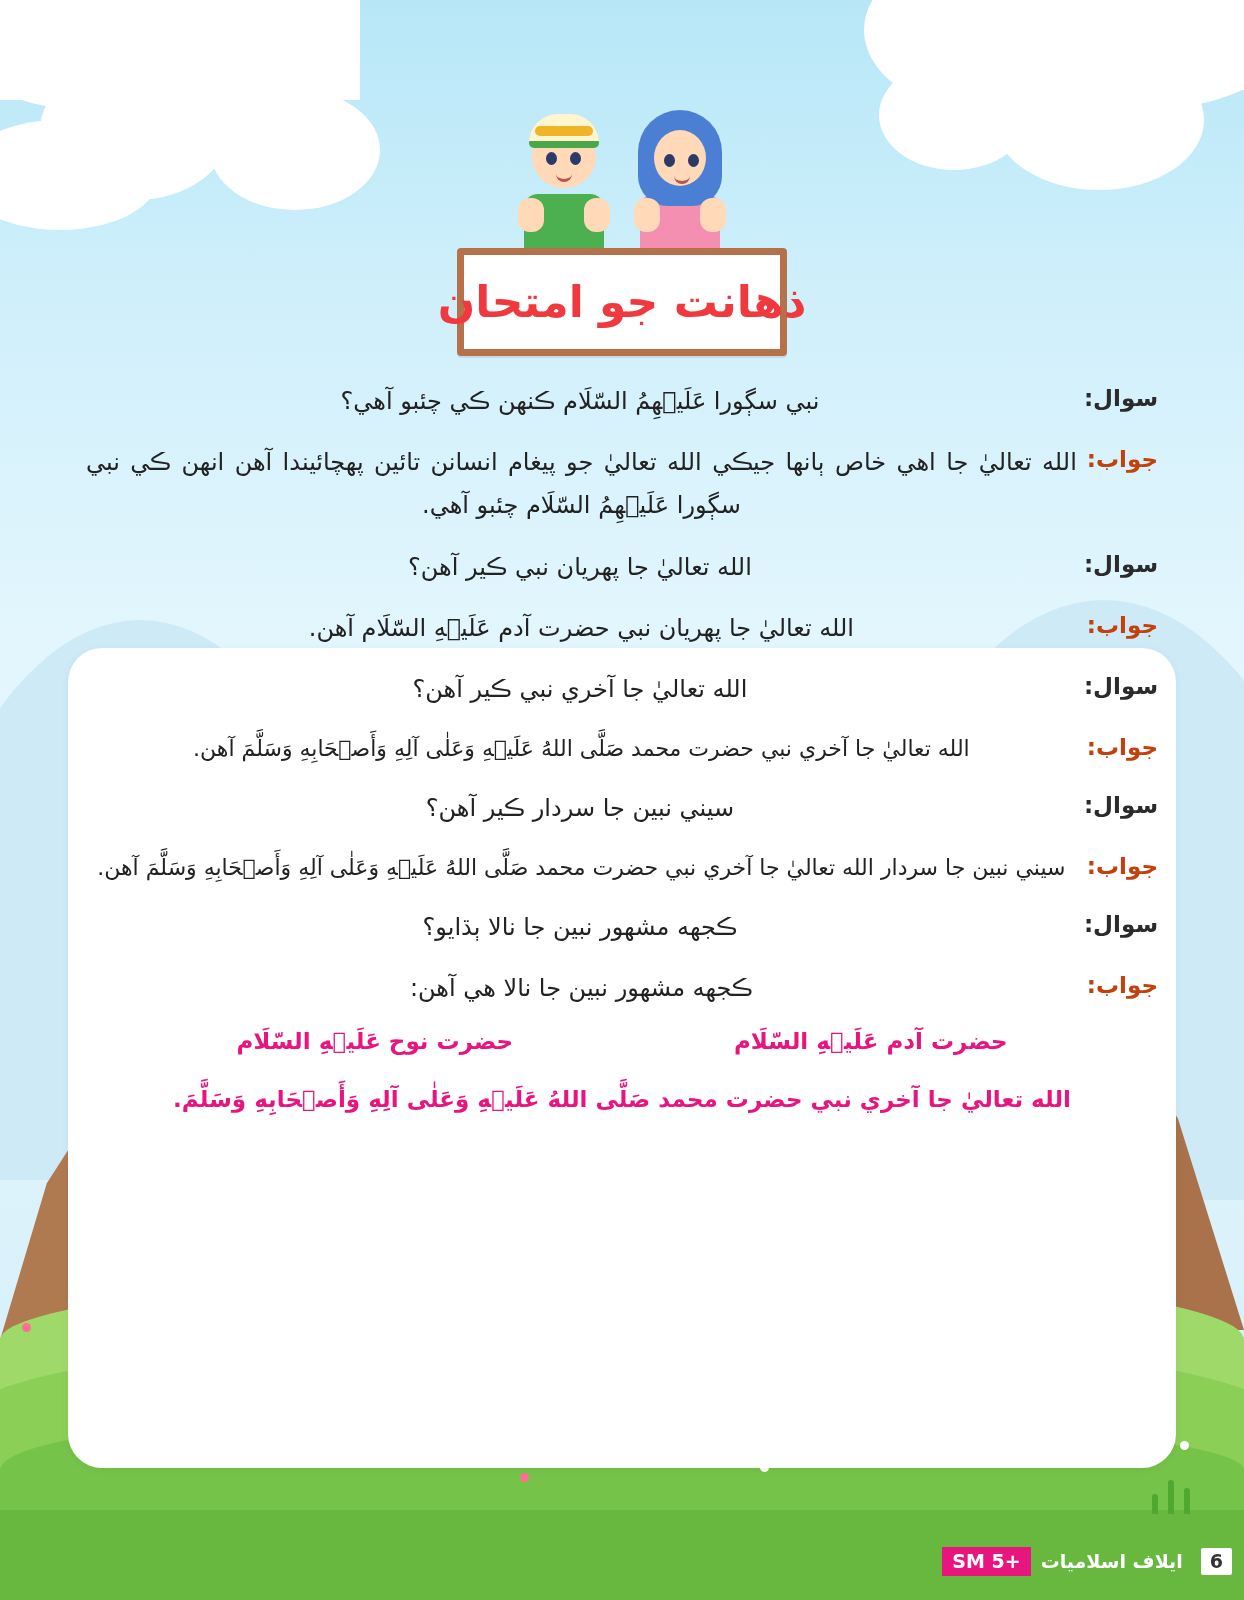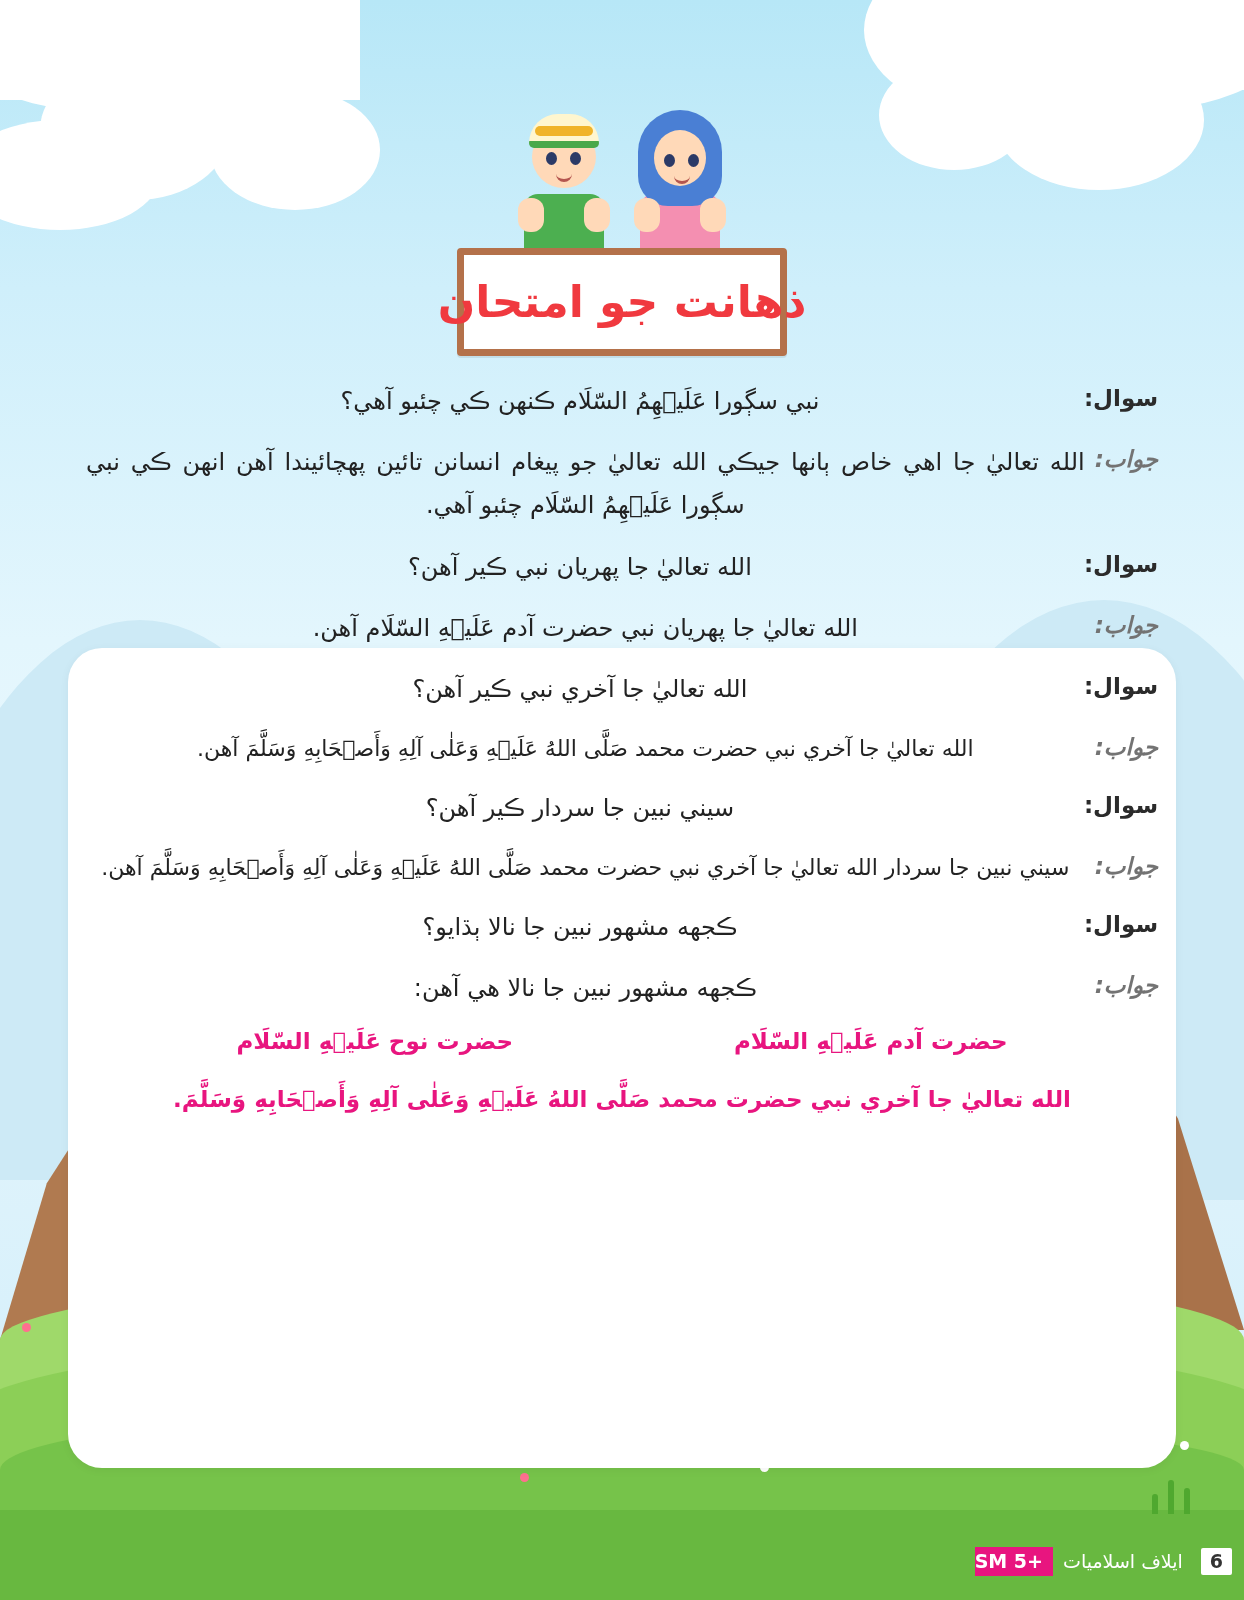--- a/index.html
+++ b/index.html
@@ -180,21 +180,21 @@
   }
   .qa-label {
     flex: 0 0 auto;
     font-size: 23px;
     font-weight: bold;
     padding-left: 10px;
     white-space: nowrap;
     line-height: 1.6;
   }
   .qa-label.q { color: #2b2b2b; }
-  .qa-label.a { color: #737373; font-style: italic; }
+  .qa-label.a { color: #c2410c; }
   .qa-text {
     flex: 1 1 auto;
     font-size: 24px;
     color: #222;
     line-height: 1.8;
     text-align: justify;
     text-align-last: center;
   }
   .qa-text.center { text-align: left; }
   .qa-text.small { font-size: 22px; }
@@ -228,27 +228,27 @@
     height: 34px;
     display: flex;
     flex-direction: row;
     align-items: center;
   }
   .footer-badge {
     background: #e8157f;
     color: #ffffff;
     font-size: 19px;
     font-weight: bold;
-    padding: 3px 10px 4px 0;
+    padding: 3px 10px 4px 10px;
     direction: ltr;
   }
   .footer-label {
     color: #ffffff;
     font-size: 19px;
-    font-weight: normal;
+    font-weight: bold;
     padding: 0 10px;
   }
   .footer-page {
     background: #ffffff;
     color: #333;
     font-size: 19px;
     font-weight: bold;
     padding: 2px 9px 3px 9px;
     margin-left: 8px;
     margin-right: 12px;

